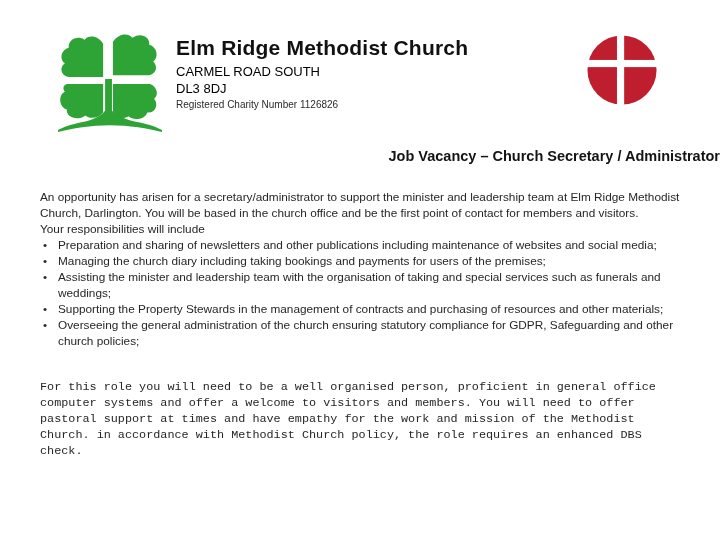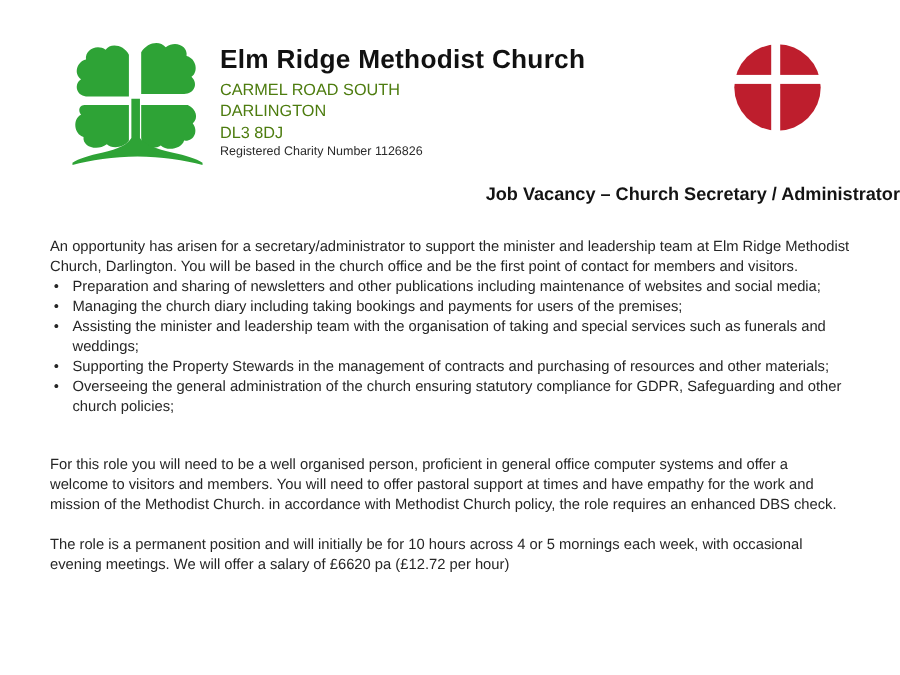--- a/index.html
+++ b/index.html
@@ -23,41 +23,41 @@
   }
   .tree-logo { width: 108px; height: 106px; flex: 0 0 auto; }
   .church-info { flex: 1 1 auto; margin-left: 12px; padding-top: 6px; }
   .church-name {
     margin: 0 0 3px 0;
     font-size: 21px;
     font-weight: bold;
     letter-spacing: 0.2px;
     color: #111111;
   }
-  .address-line { font-size: 13px; line-height: 17px; color: #4d7c0f; }
+  .address-line { font-size: 13px; line-height: 17px; color: #000000; }
   .charity-line { font-size: 10px; margin-top: 2px; color: #2b2b2b; }
   .methodist-logo { width: 72px; height: 72px; flex: 0 0 auto; margin-top: 4px; }
 
   
   .doc-title {
     margin: 12px 0 0 0;
     text-align: right;
     font-size: 14.5px;
     font-weight: bold;
     color: #141414;
   }
 
   
   .doc-body {
     padding: 25px 40px 0 40px;
     font-size: 11.8px;
     line-height: 16px;
   }
   .doc-body p { margin: 0; }
-  .para-gap { margin-bottom: 16px !important; }
+  .para-gap { margin-bottom: 16px !important; font-family: Liberation Mono, monospace; }
   .bullets { list-style: none; margin: 0 0 30px 0; padding: 0; }
   .bullets li { position: relative; padding-left: 18px; }
   .bullets li::before {
     content: "\2022";
     position: absolute;
     left: 3px;
     top: 0;
   }
   .email-link {
     color: #84abbc;
@@ -86,49 +86,48 @@
           <path d="M58,55 L96,55 C103,58 105,66 100,70 C105,76 101,85 93,84 C91,91 79,93 74,88 C68,92 58,89 58,82 Z"></path>
 
           <path d="M50,50 L57,50 L57,82 C60,87 70,91 84,94 C94,96 103,99 108,102 L108,104 C94,100 74,97 55,97 C36,97 16,100 2,104 L2,102 C7,99 16,96 26,94 C40,91 47,87 50,82 Z"></path>
         </g>
       </svg>
     </div>
 
     <div class="church-info">
       <h1 class="church-name">Elm Ridge Methodist Church</h1>
       <div class="address-line">CARMEL ROAD SOUTH</div>
-      <div class="address-line">DARLINGTON</div>
       <div class="address-line">DL3 8DJ</div>
       <div class="charity-line">Registered Charity Number 1126826</div>
     </div>
 
     <div class="methodist-logo">
       <svg viewBox="0 0 100 100" width="72" height="72" aria-hidden="true">
         <circle cx="50" cy="50" r="48" fill="#be1e2d"></circle>
         <rect x="43" y="0" width="10" height="100" fill="#ffffff"></rect>
         <rect x="0" y="36" width="100" height="10" fill="#ffffff"></rect>
       </svg>
     </div>
 
   </header>
 
   <h2 class="doc-title">Job Vacancy – Church Secretary / Administrator</h2>
 
   <main class="doc-body">
 
     <p>An opportunity has arisen for a secretary/administrator to support the minister and leadership team at Elm Ridge Methodist Church, Darlington. You will be based in the church office and be the first point of contact for members and visitors.</p>
+    <p>Your responsibilities will include</p>
 
     <ul class="bullets">
       <li>Preparation and sharing of newsletters and other publications including maintenance of websites and social media;</li>
       <li>Managing the church diary including taking bookings and payments for users of the premises;</li>
       <li>Assisting the minister and leadership team with the organisation of taking and special services such as funerals and weddings;</li>
       <li>Supporting the Property Stewards in the management of contracts and purchasing of resources and other materials;</li>
       <li>Overseeing the general administration of the church ensuring statutory compliance for GDPR, Safeguarding and other church policies;</li>
     </ul>
 
     <p class="para-gap">For this role you will need to be a well organised person, proficient in general office computer systems and offer a welcome to visitors and members. You will need to offer pastoral support at times and have empathy for the work and mission of the Methodist Church. in accordance with Methodist Church policy, the role requires an enhanced DBS check.</p>
 
-    <p class="para-gap">The role is a permanent position and will initially be for 10 hours across 4 or 5 mornings each week, with occasional evening meetings. We will offer a salary of £6620 pa (£12.72 per hour)</p>
 
 
   </main>
 
 </div>
 
 </body></html>

